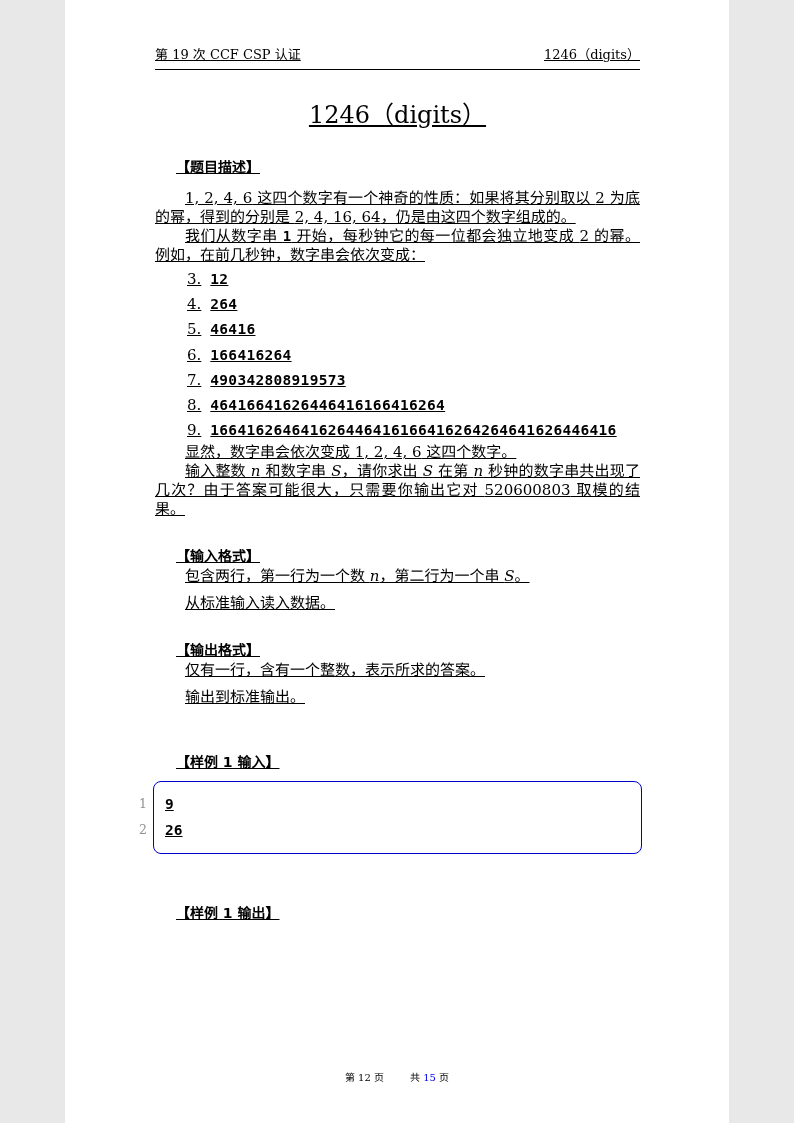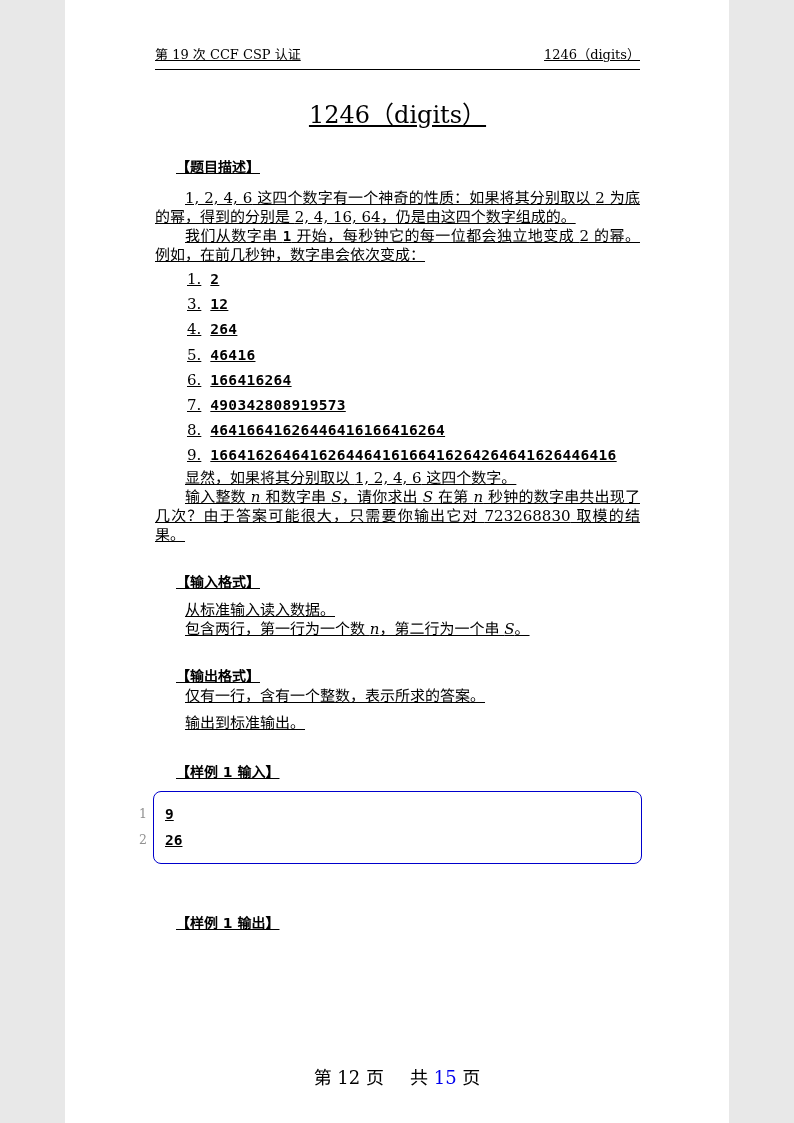--- a/index.html
+++ b/index.html
@@ -84,21 +84,21 @@
     position:absolute; left:-38px; top:0;
     width:20px; text-align:right;
     color:#919191;
     font-family:"DejaVu Serif", serif;
     font-size:12.5px; line-height:25px;
   }
 
   .page-footer {
     position:absolute; left:0; right:0; bottom:36px;
     text-align:center;
-    font-size:18px; line-height:19px;
+    font-size:10px; line-height:19px;
   }
   .fgap { display:inline-block; width:26px; }
   .page-link { color:#0000ee; cursor:pointer; }
 </style>
 </head>
 <body>
 
 <div class="page">
   <div class="content">
 
@@ -109,43 +109,42 @@
 
     <h1 class="page-title">1246（digits）</h1>
 
     <h2 class="sec-heading first">【题目描述】</h2>
 
     <p class="para pt"><span class="math">1, 2, 4, 6</span><span> 这四个数字有一个神奇的性质：如果将其分别取以 </span><span class="math">2</span><span> 为底的幂，得到的分别是 </span><span class="math">2, 4, 16, 64</span><span>，仍是由这四个数字组成的。</span></p>
 
     <p class="para"><span>我们从数字串 </span><span class="code-inline">1</span><span> 开始，每秒钟它的每一位都会独立地变成 </span><span class="math">2</span><span> 的幂。例如，在前几秒钟，数字串会依次变成：</span></p>
 
     <div class="seq-list">
-      <div class="seq-item"><span class="seq-num">1.</span><span class="seq-val">2</span></div>
       <div class="seq-item"><span class="seq-num">3.</span><span class="seq-val">12</span></div>
       <div class="seq-item"><span class="seq-num">4.</span><span class="seq-val">264</span></div>
       <div class="seq-item"><span class="seq-num">5.</span><span class="seq-val">46416</span></div>
       <div class="seq-item"><span class="seq-num">6.</span><span class="seq-val">166416264</span></div>
       <div class="seq-item"><span class="seq-num">7.</span><span class="seq-val">490342808919573</span></div>
       <div class="seq-item"><span class="seq-num">8.</span><span class="seq-val">46416641626446416166416264</span></div>
       <div class="seq-item"><span class="seq-num">9.</span><span class="seq-val">166416264641626446416166416264264641626446416</span></div>
     </div>
 
-    <p class="para"><span>显然，如果将其分别取以 </span><span class="math">1, 2, 4, 6</span><span> 这四个数字。</span></p>
+    <p class="para"><span>显然，数字串会依次变成 </span><span class="math">1, 2, 4, 6</span><span> 这四个数字。</span></p>
 
-    <p class="para"><span>输入整数 </span><span class="mvar">n</span><span> 和数字串 </span><span class="mvar">S</span><span>，请你求出 </span><span class="mvar">S</span><span> 在第 </span><span class="mvar">n</span><span> 秒钟的数字串共出现了几次？由于答案可能很大，只需要你输出它对 </span><span class="math">723268830</span><span> 取模的结果。</span></p>
+    <p class="para"><span>输入整数 </span><span class="mvar">n</span><span> 和数字串 </span><span class="mvar">S</span><span>，请你求出 </span><span class="mvar">S</span><span> 在第 </span><span class="mvar">n</span><span> 秒钟的数字串共出现了几次？由于答案可能很大，只需要你输出它对 </span><span class="math">520600803</span><span> 取模的结果。</span></p>
 
     <h2 class="sec-heading">【输入格式】</h2>
+    <p class="para"><span>包含两行，第一行为一个数 </span><span class="mvar">n</span><span>，第二行为一个串 </span><span class="mvar">S</span><span>。</span></p>
     <p class="para pt8">从标准输入读入数据。</p>
-    <p class="para"><span>包含两行，第一行为一个数 </span><span class="mvar">n</span><span>，第二行为一个串 </span><span class="mvar">S</span><span>。</span></p>
 
     <h2 class="sec-heading">【输出格式】</h2>
     <p class="para">仅有一行，含有一个整数，表示所求的答案。</p>
     <p class="para pt8">输出到标准输出。</p>
 
-    <h2 class="sec-heading" style="margin-top:28px;">【样例 1 输入】</h2>
+    <h2 class="sec-heading" style="margin-top:44px;">【样例 1 输入】</h2>
 
     <div class="sample-box">
       <div class="code-line">
         <span class="line-no">1</span>
         <span class="code-text">9</span>
       </div>
       <div class="code-line">
         <span class="line-no">2</span>
         <span class="code-text">26</span>
       </div>

